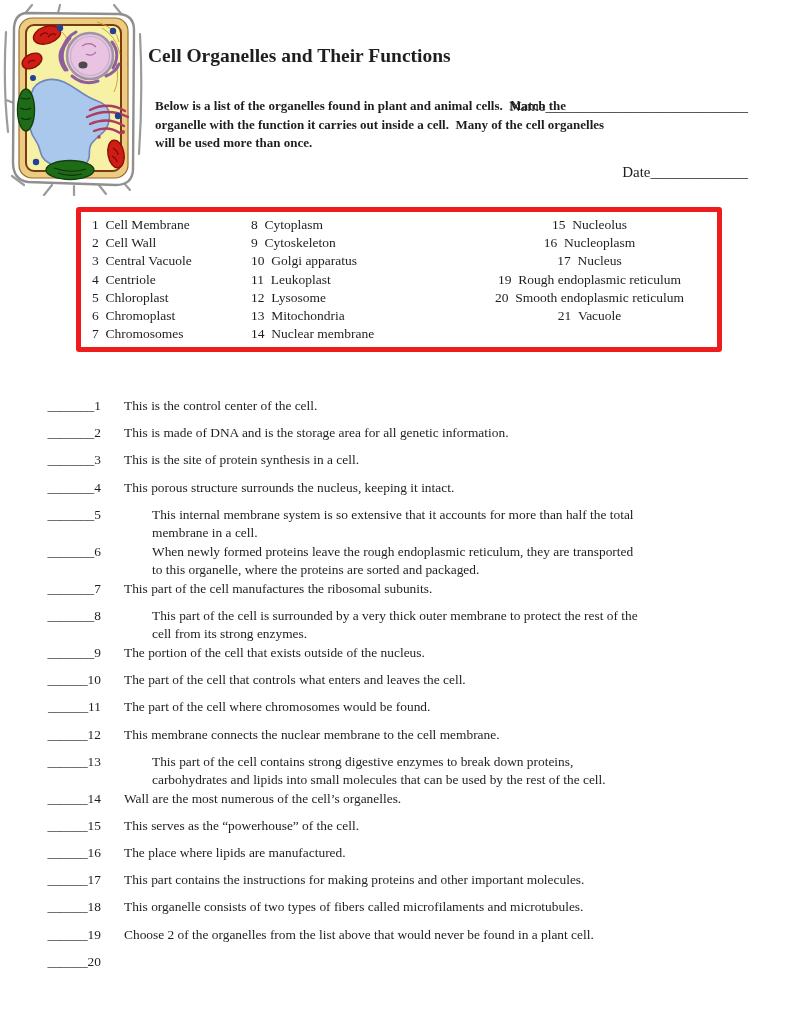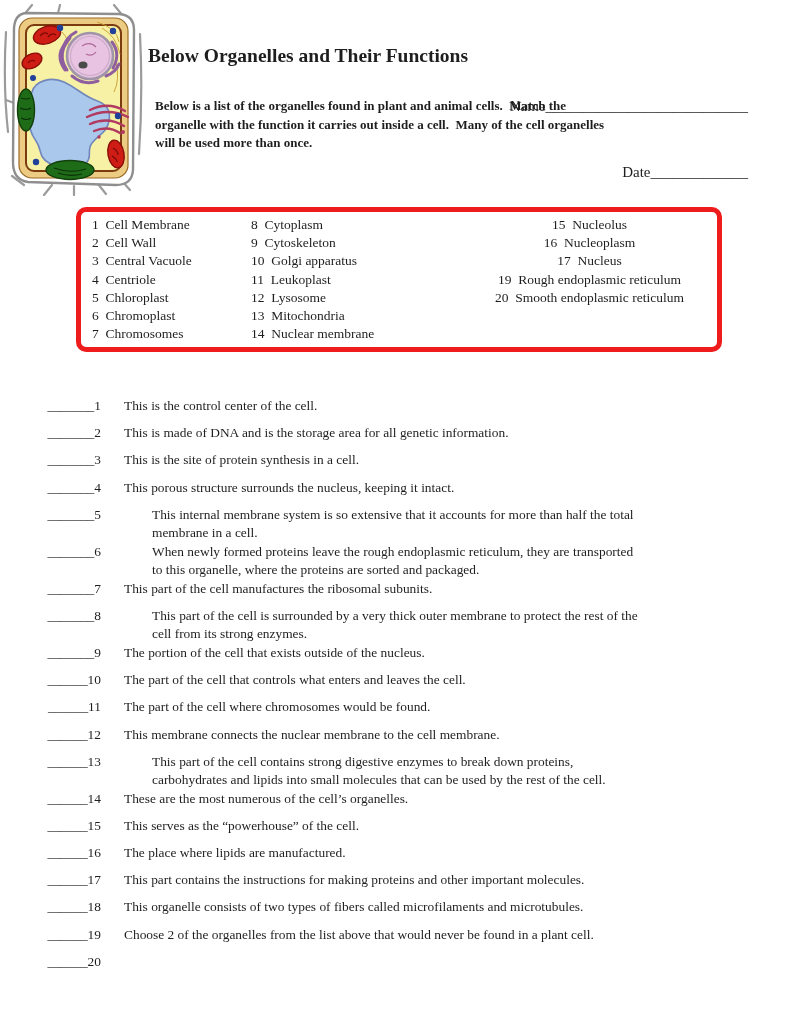--- a/index.html
+++ b/index.html
@@ -22,21 +22,21 @@
     position: absolute; right: 43px; top: 51px;
     text-align: right; font-size: 15px; line-height: 22px; white-space: pre;
   }
   .instructions {
     position: absolute; left: 155px; top: 97px; width: 600px;
     font-size: 13px; font-weight: bold; line-height: 18.6px;
     white-space: pre-wrap;
   }
   .wordbank {
     position: absolute; left: 76px; top: 207px; width: 646px;
-    border: 5px solid #ee1c1c; border-radius: 10px;
+    border: 5px solid #ee1c1c; border-radius: 3px;
     padding: 4px 8px 4px 11px;
     display: flex;
     font-size: 13.5px; line-height: 18.2px;
   }
   .wb-col { white-space: pre; }
   .wb-col-0 { width: 159px; }
   .wb-col-1 { width: 219px; }
   .wb-col-2 { flex: 1; text-align: center; }
   .questions {
     position: absolute; left: 45px; top: 397px; width: 725px;
@@ -126,35 +126,35 @@
 
     <g fill="#20409a">
       <circle cx="58" cy="24" r="3.2"></circle>
       <circle cx="111" cy="27" r="3.2"></circle>
       <circle cx="31" cy="74" r="3"></circle>
       <circle cx="116" cy="112" r="3.2"></circle>
       <circle cx="34" cy="158" r="3.2"></circle>
     </g>
   </svg>
 
-  <div class="doc-title">Below Organelles and Their Functions</div>
+  <div class="doc-title">Cell Organelles and Their Functions</div>
 
   <div class="name-date">
     <div><span>Name</span><span>___________________________</span></div>
     <div><span>Date</span><span>_____________</span></div>
   </div>
 
   <div class="instructions">Below is a list of the organelles found in plant and animal cells.&nbsp; Match the
 organelle with the function it carries out inside a cell.&nbsp; Many of the cell organelles
 will be used more than once.</div>
 
   <div class="wordbank" style="border-color: rgb(238, 28, 28);">
       <div class="wb-col wb-col-0"><div>1&nbsp;&nbsp;Cell Membrane</div><div>2&nbsp;&nbsp;Cell Wall</div><div>3&nbsp;&nbsp;Central Vacuole</div><div>4&nbsp;&nbsp;Centriole</div><div>5&nbsp;&nbsp;Chloroplast</div><div>6&nbsp;&nbsp;Chromoplast</div><div>7&nbsp;&nbsp;Chromosomes</div></div>
       <div class="wb-col wb-col-1"><div>8&nbsp;&nbsp;Cytoplasm</div><div>9&nbsp;&nbsp;Cytoskeleton</div><div>10&nbsp;&nbsp;Golgi apparatus</div><div>11&nbsp;&nbsp;Leukoplast</div><div>12&nbsp;&nbsp;Lysosome</div><div>13&nbsp;&nbsp;Mitochondria</div><div>14&nbsp;&nbsp;Nuclear membrane</div></div>
-      <div class="wb-col wb-col-2"><div>15&nbsp;&nbsp;Nucleolus</div><div>16&nbsp;&nbsp;Nucleoplasm</div><div>17&nbsp;&nbsp;Nucleus</div><div>19&nbsp;&nbsp;Rough endoplasmic reticulum</div><div>20&nbsp;&nbsp;Smooth endoplasmic reticulum</div></div>
+      <div class="wb-col wb-col-2"><div>15&nbsp;&nbsp;Nucleolus</div><div>16&nbsp;&nbsp;Nucleoplasm</div><div>17&nbsp;&nbsp;Nucleus</div><div>19&nbsp;&nbsp;Rough endoplasmic reticulum</div><div>20&nbsp;&nbsp;Smooth endoplasmic reticulum</div><div>21&nbsp;&nbsp;Vacuole</div></div>
     </div>
 
   <div class="questions">
       <div class="q-row">
         <span class="q-label">_______1</span>
         <span class="q-text">This is the control center of the cell.</span>
       </div>
       <div class="q-row">
         <span class="q-label">_______2</span>
         <span class="q-text">This is made of DNA and is the storage area for all genetic information.</span>
@@ -202,21 +202,21 @@
         <span class="q-label">______12</span>
         <span class="q-text">This membrane connects the nuclear membrane to the cell membrane.</span>
       </div>
       <div class="q-row tight">
         <span class="q-label">______13</span>
         <span class="q-text">This part of the cell contains strong digestive enzymes to break down proteins,
 carbohydrates and lipids into small molecules that can be used by the rest of the cell.</span>
       </div>
       <div class="q-row">
         <span class="q-label">______14</span>
-        <span class="q-text">These are the most numerous of the cell’s organelles.</span>
+        <span class="q-text">Wall are the most numerous of the cell’s organelles.</span>
       </div>
       <div class="q-row">
         <span class="q-label">______15</span>
         <span class="q-text">This serves as the “powerhouse” of the cell.</span>
       </div>
       <div class="q-row">
         <span class="q-label">______16</span>
         <span class="q-text">The place where lipids are manufactured.</span>
       </div>
       <div class="q-row">

